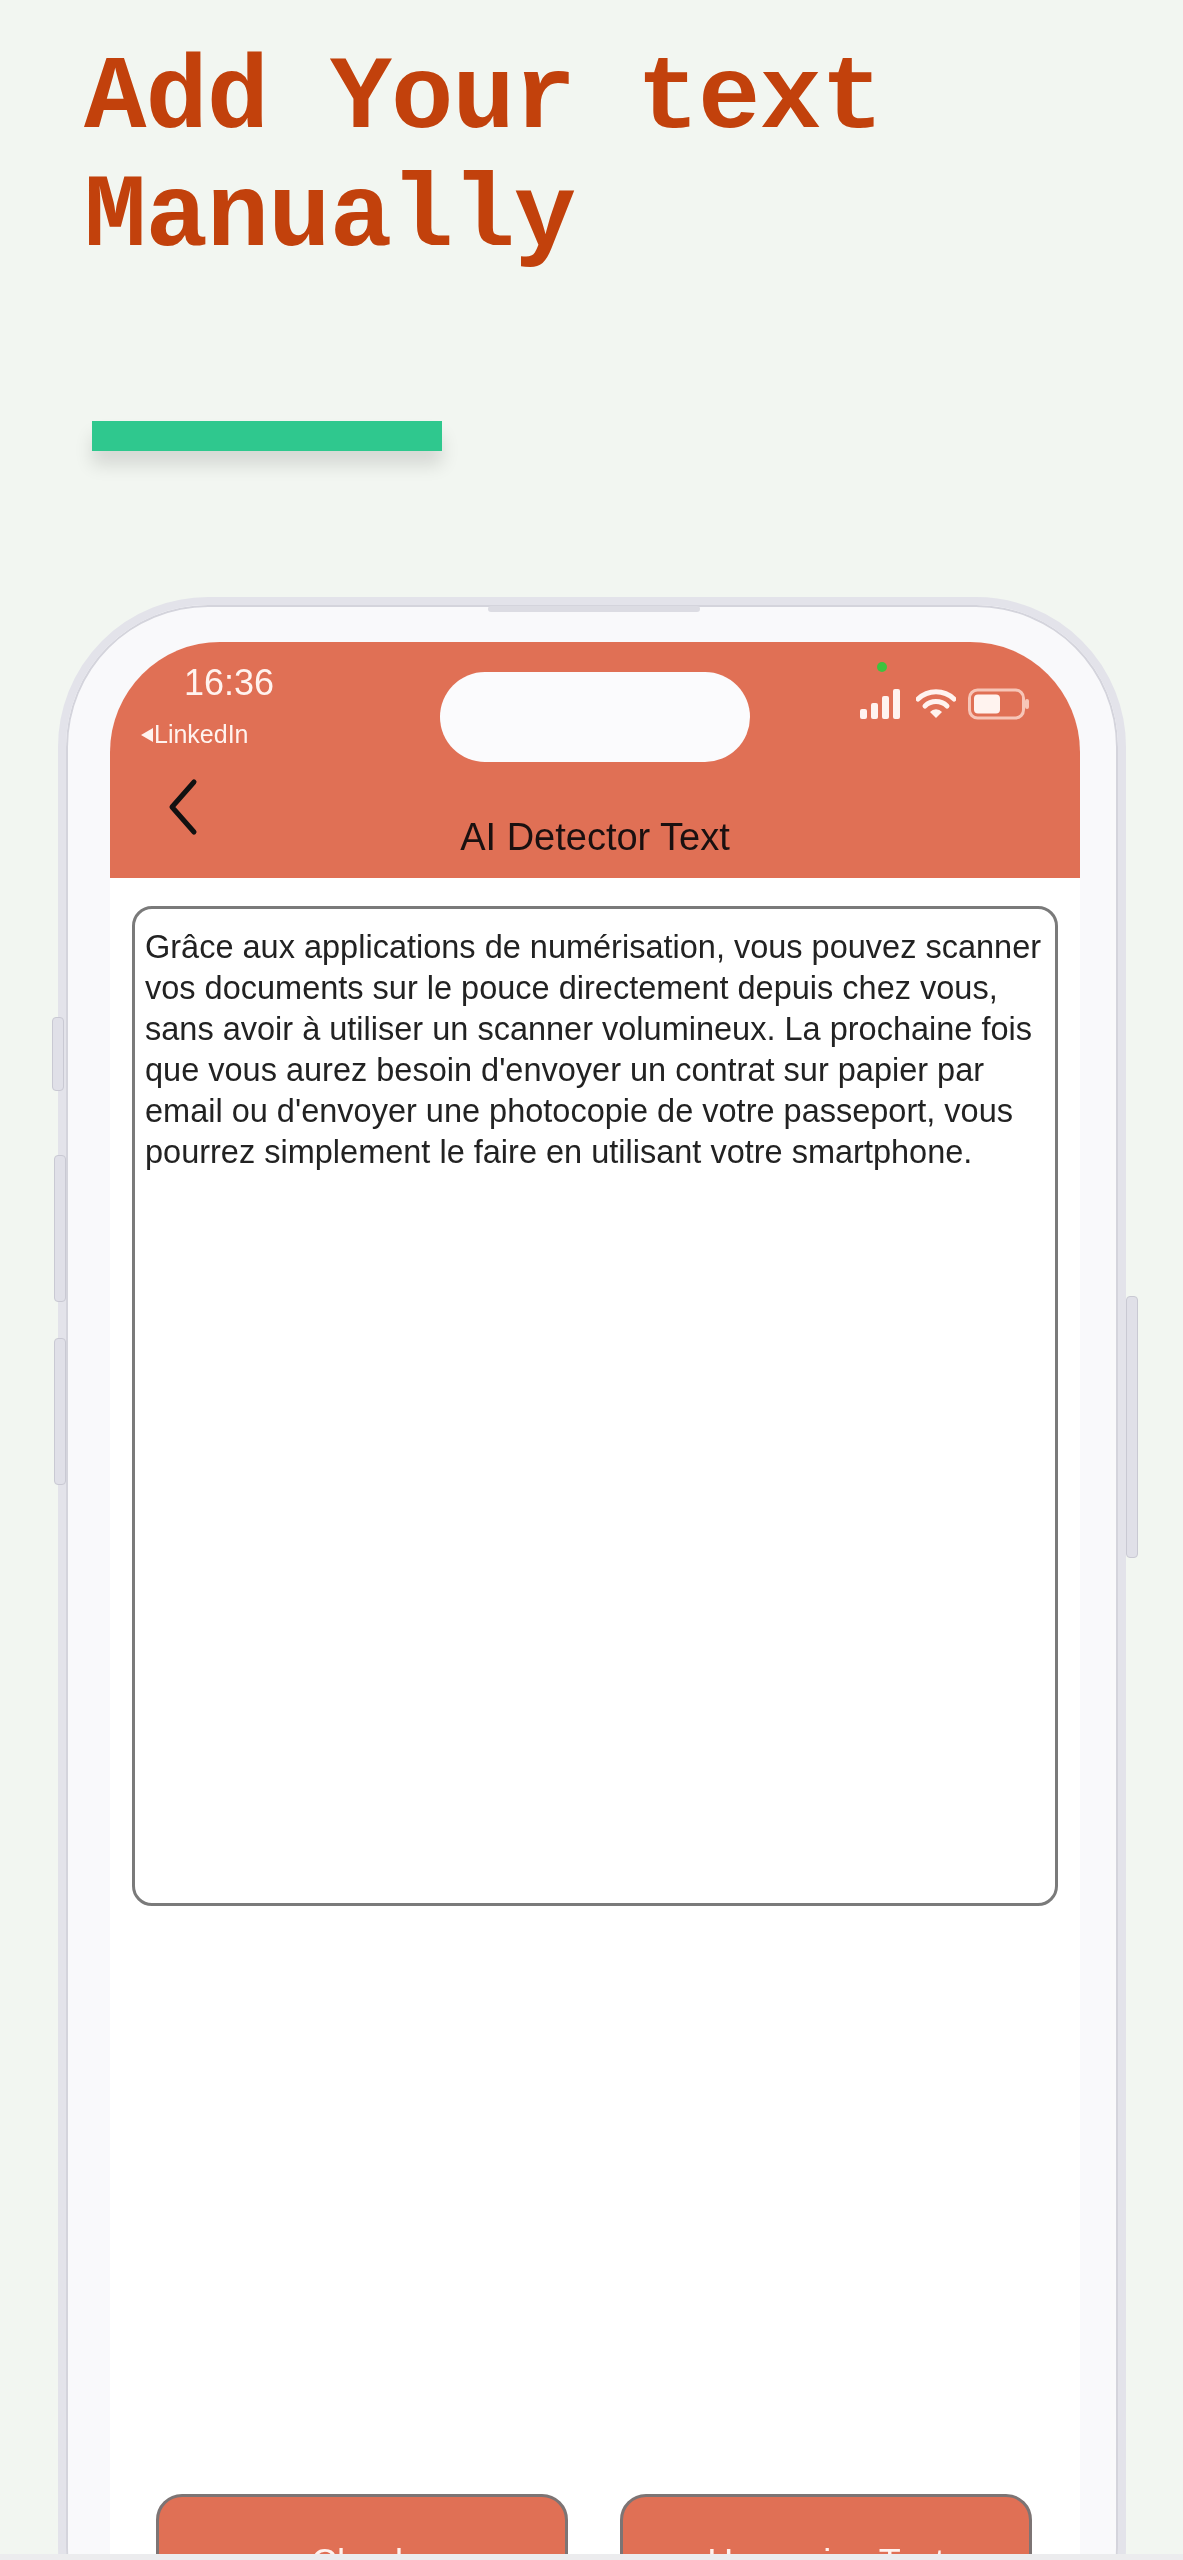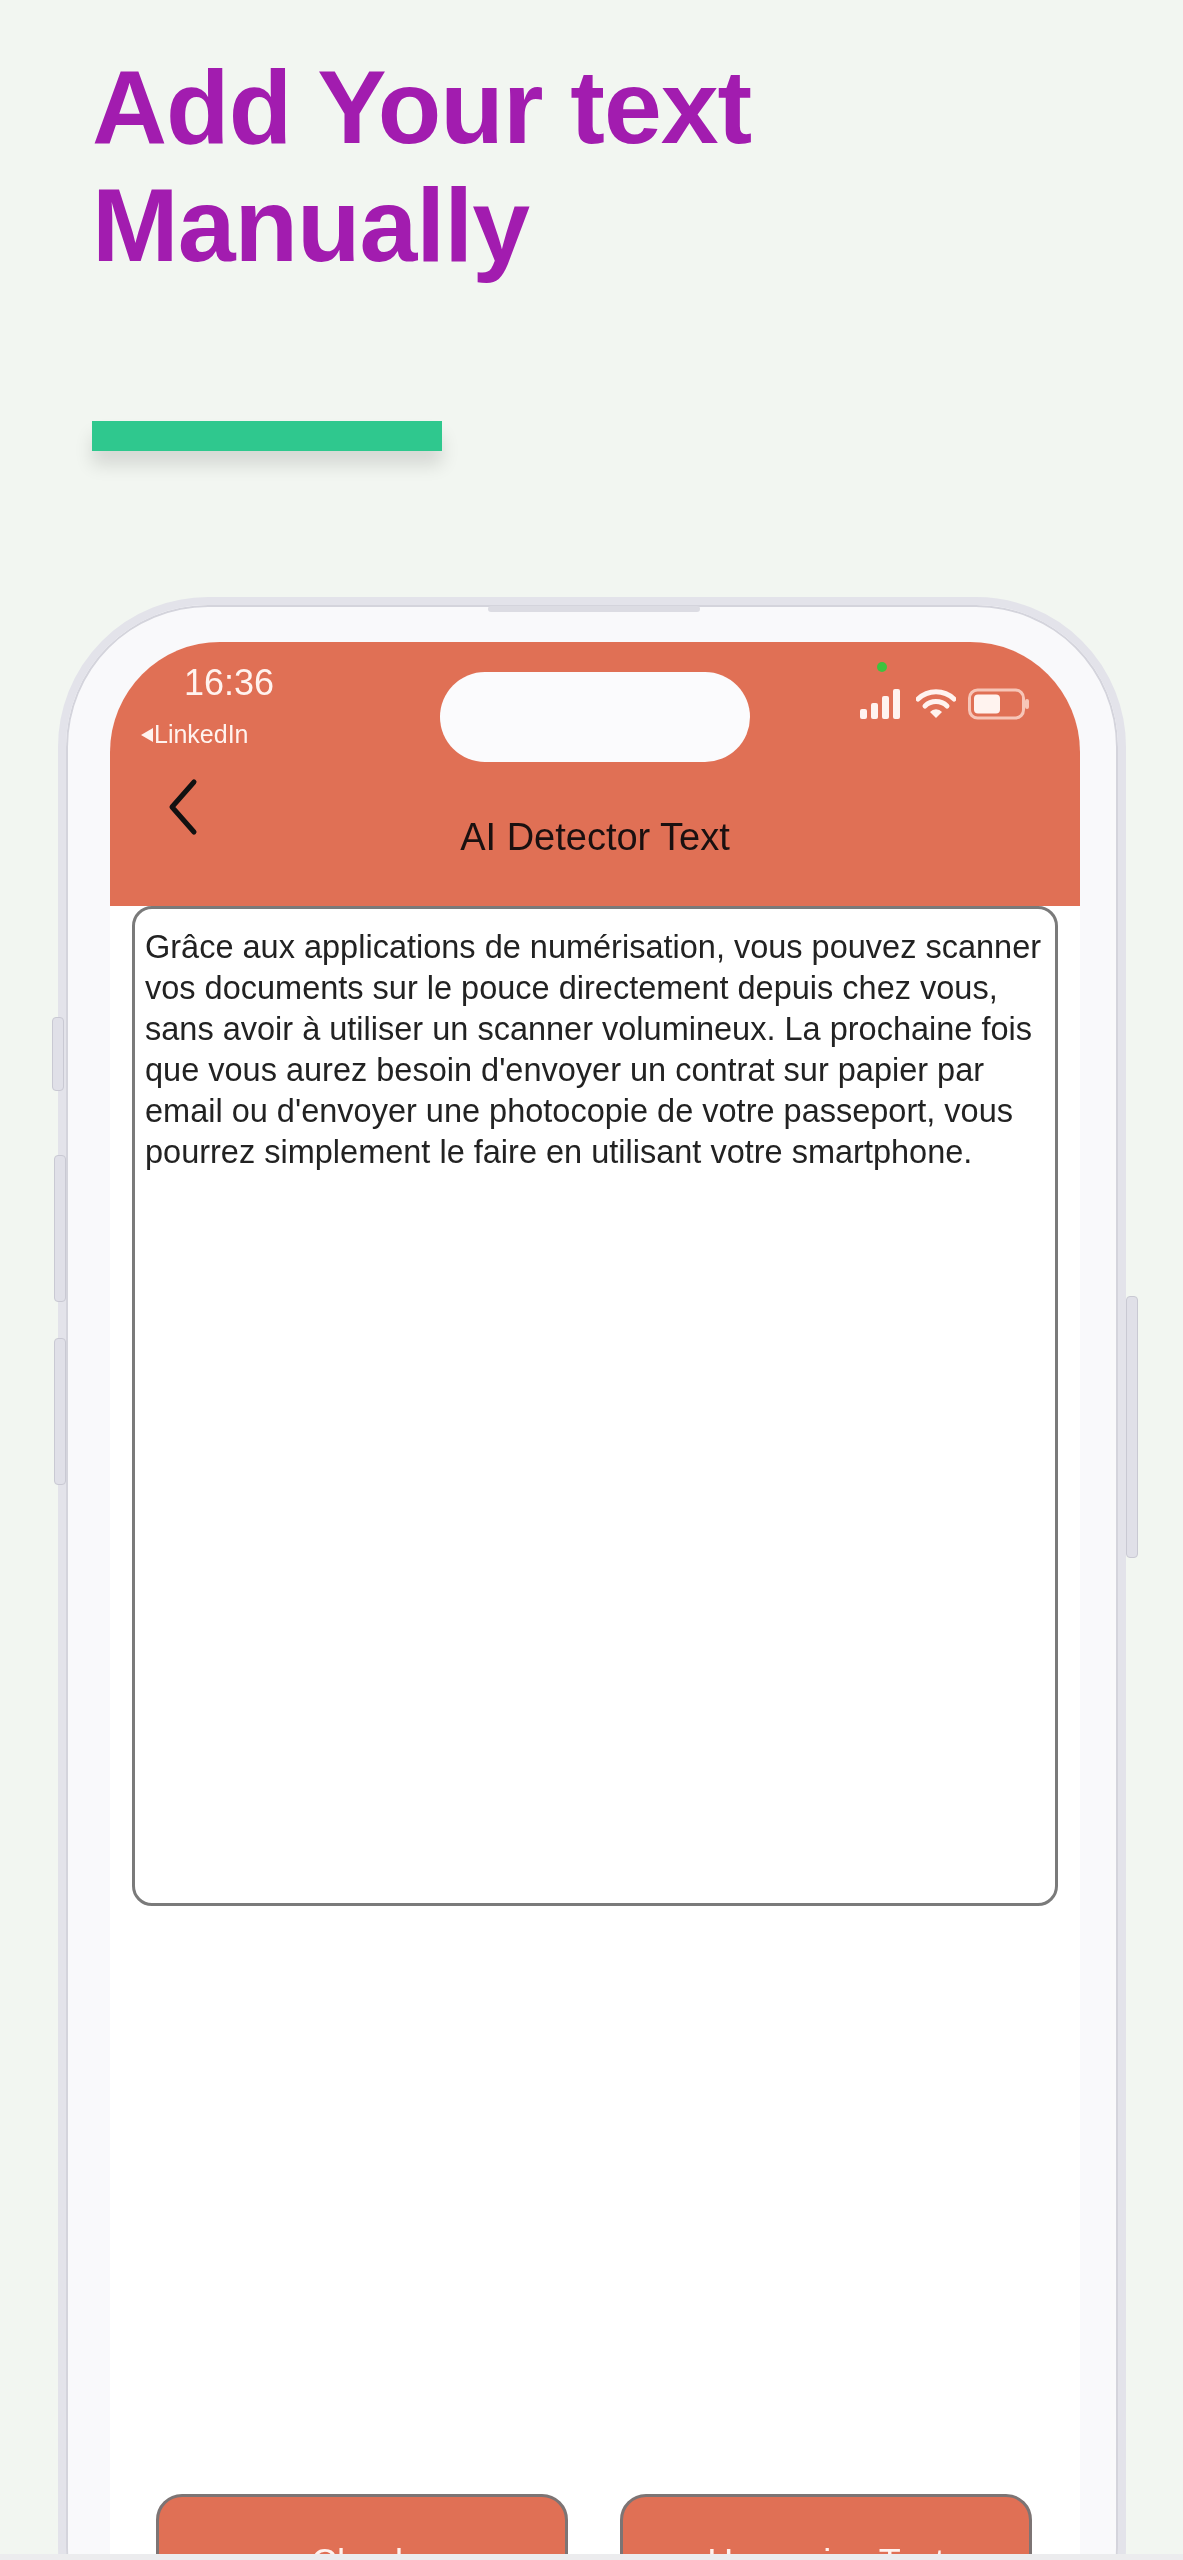--- a/index.html
+++ b/index.html
@@ -3,23 +3,23 @@
 <meta charset="utf-8">
 <style>
   html, body { margin: 0; padding: 0; }
   body {
     width: 1183px; height: 2560px; overflow: hidden; position: relative;
     background: #f2f6f1;
     font-family: "Liberation Sans", sans-serif;
   }
   .headline {
     position: absolute; left: 84px; top: 40px;
-    font-family: Liberation Sans, sans-serif; font-weight: bold;
-    font-size: 104px; line-height: 118px; color: #a21caf;
-    letter-spacing: -1px; margin: 8px;
+    font-family: Liberation Mono, monospace; font-weight: bold;
+    font-size: 104px; line-height: 118px; color: #c2410c;
+    letter-spacing: -1px; margin: 0;
   }
   .accent-bar {
     position: absolute; left: 92px; top: 421px; width: 350px; height: 30px;
     background: #2fc88e; box-shadow: 0 14px 18px rgba(0,0,0,0.12);
   }
   .phone {
     position: absolute; left: 58px; top: 597px; width: 1068px; height: 2100px;
     border-radius: 150px; background: #f9f9fb;
     border: 8px solid #e3e3ea; box-sizing: border-box;
     box-shadow: 0 0 0 2px #d4d4dc inset;
@@ -27,21 +27,21 @@
   .phone-top-slot {
     position: absolute; left: 488px; top: 606px; width: 212px; height: 6px;
     border-radius: 3px; background: #dcdce3;
   }
   .side-btn { position: absolute; width: 10px; border-radius: 4px; background: #e0e0e8; border: 1px solid #c9c9d3; }
   .screen {
     position: absolute; left: 110px; top: 642px; width: 970px; height: 1918px;
     background: #ffffff; border-radius: 110px 110px 0 0; overflow: hidden;
   }
   .topbar {
-    position: absolute; left: 0; top: 0; width: 970px; height: 264px;
+    position: absolute; left: 0; top: 0; width: 970px; height: 236px;
     background: #e07055;
   }
   .status-time {
     position: absolute; left: 74px; top: 20px; font-size: 36px; color: #fff3ef;
     font-weight: 500;
   }
   .status-back {
     position: absolute; left: 30px; top: 78px; font-size: 25px; color: #fff3ef;
     display: flex; align-items: center; gap: 0;
   }

